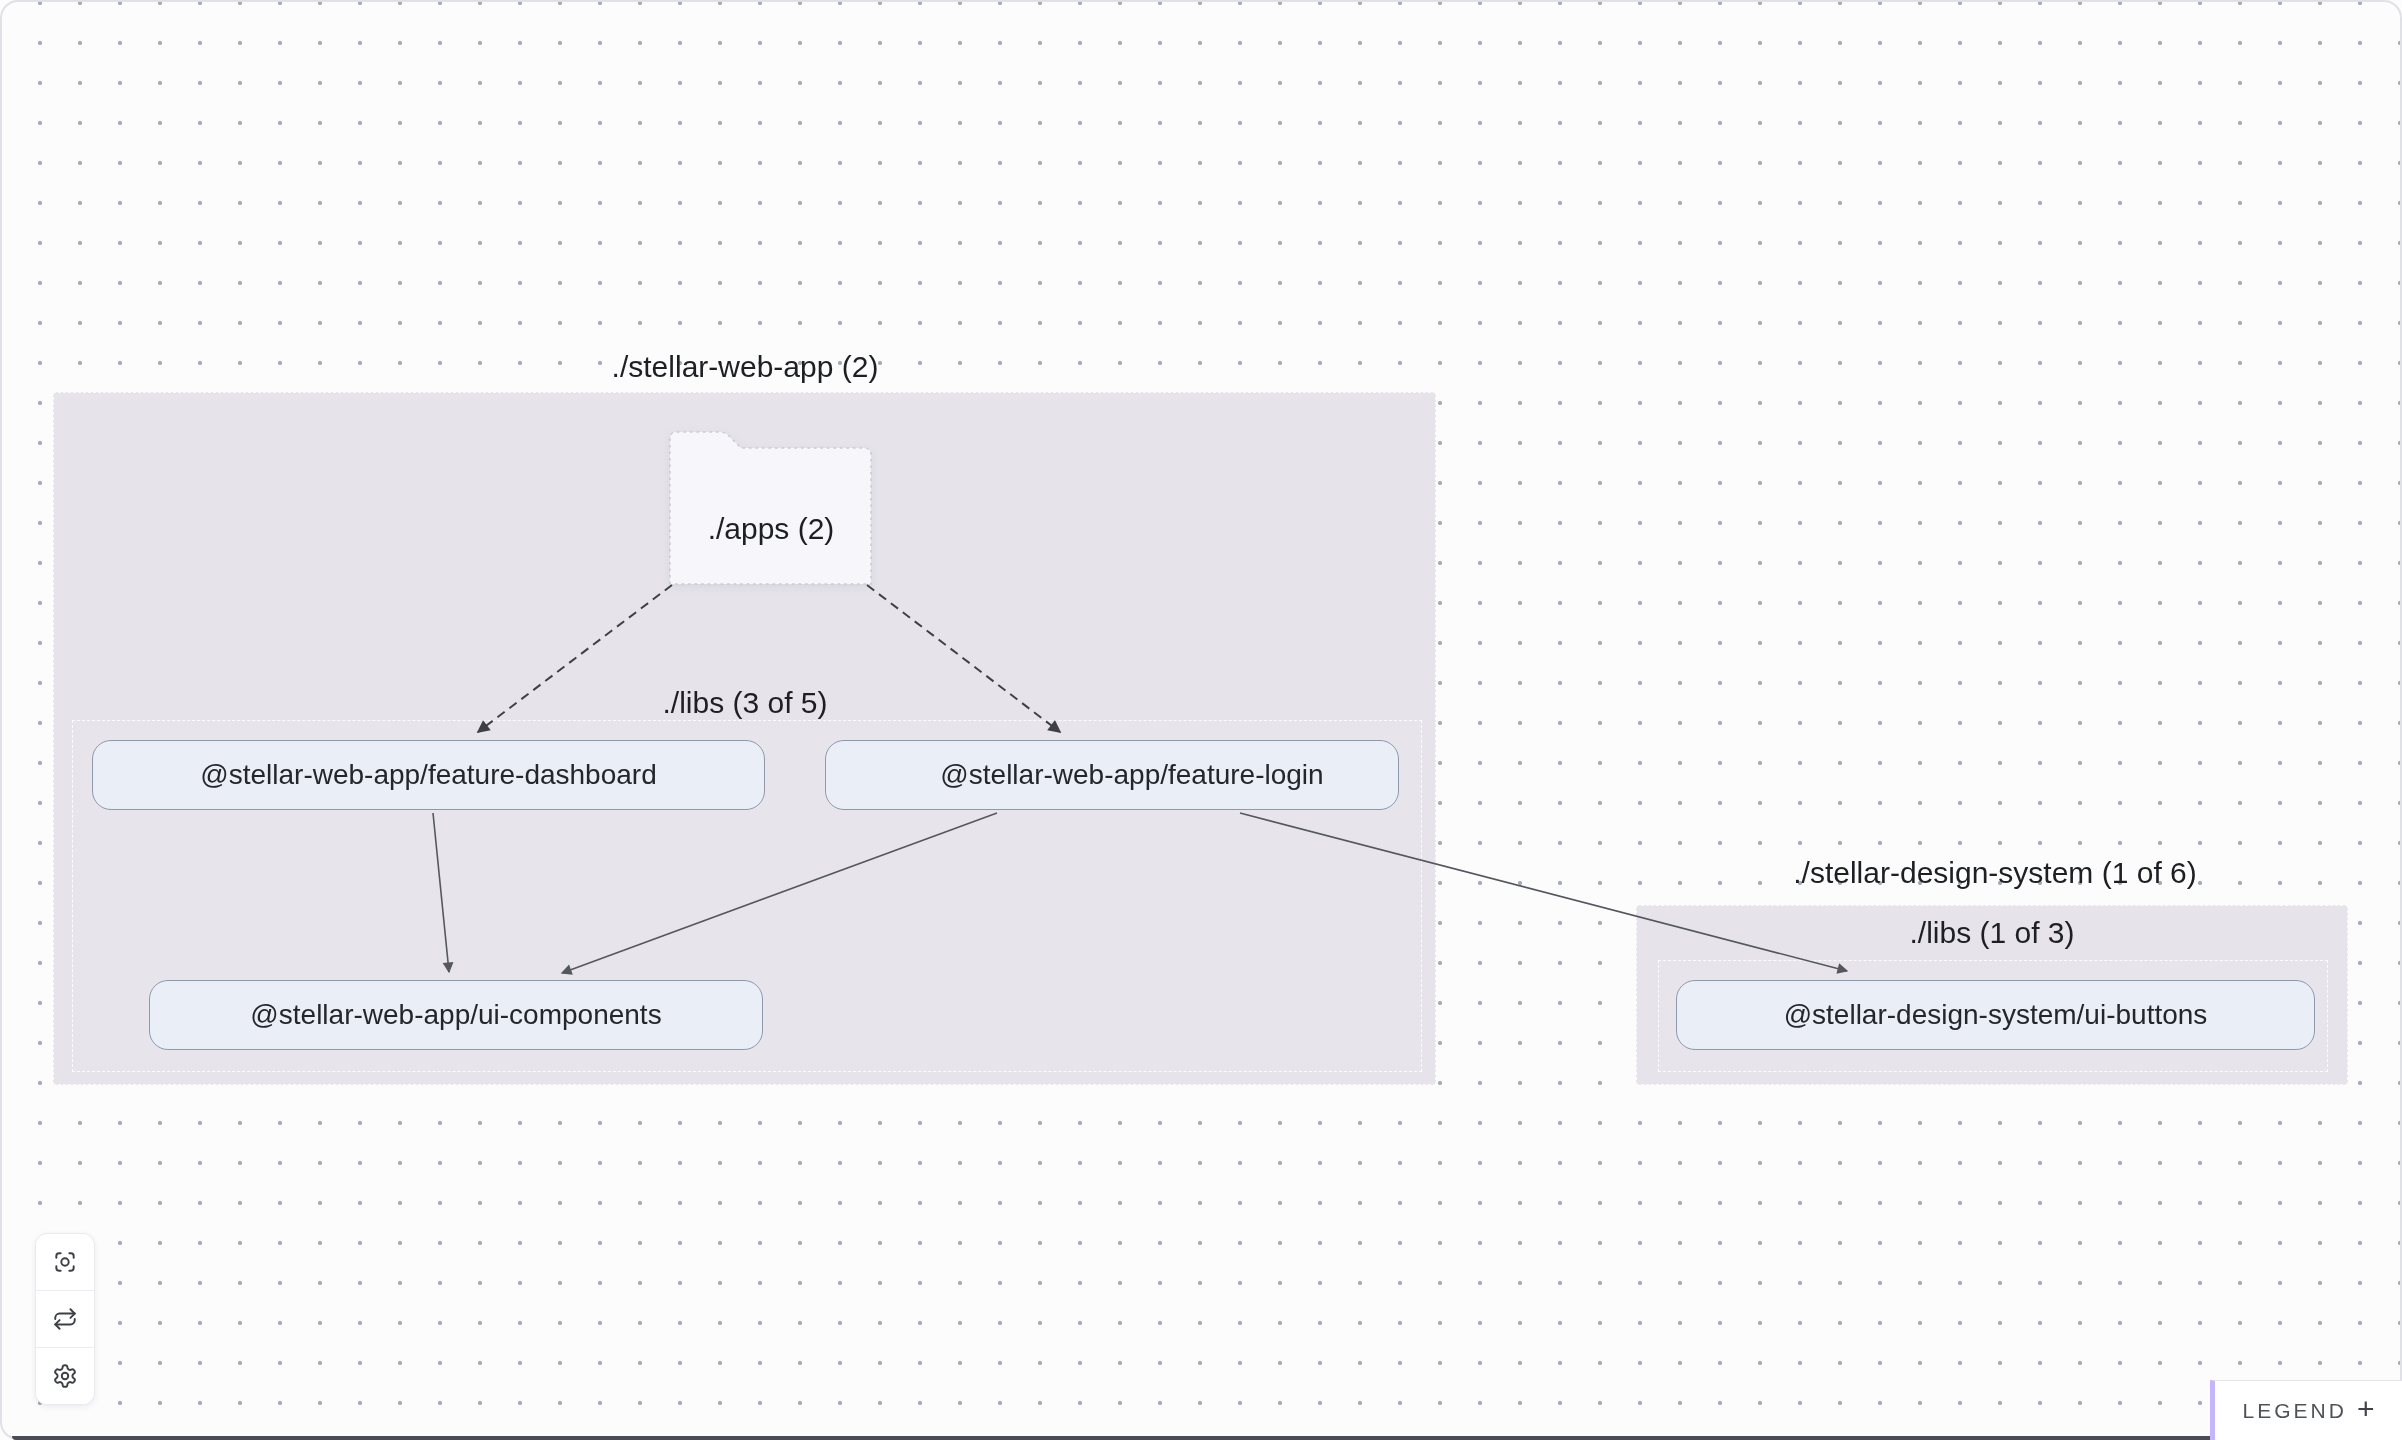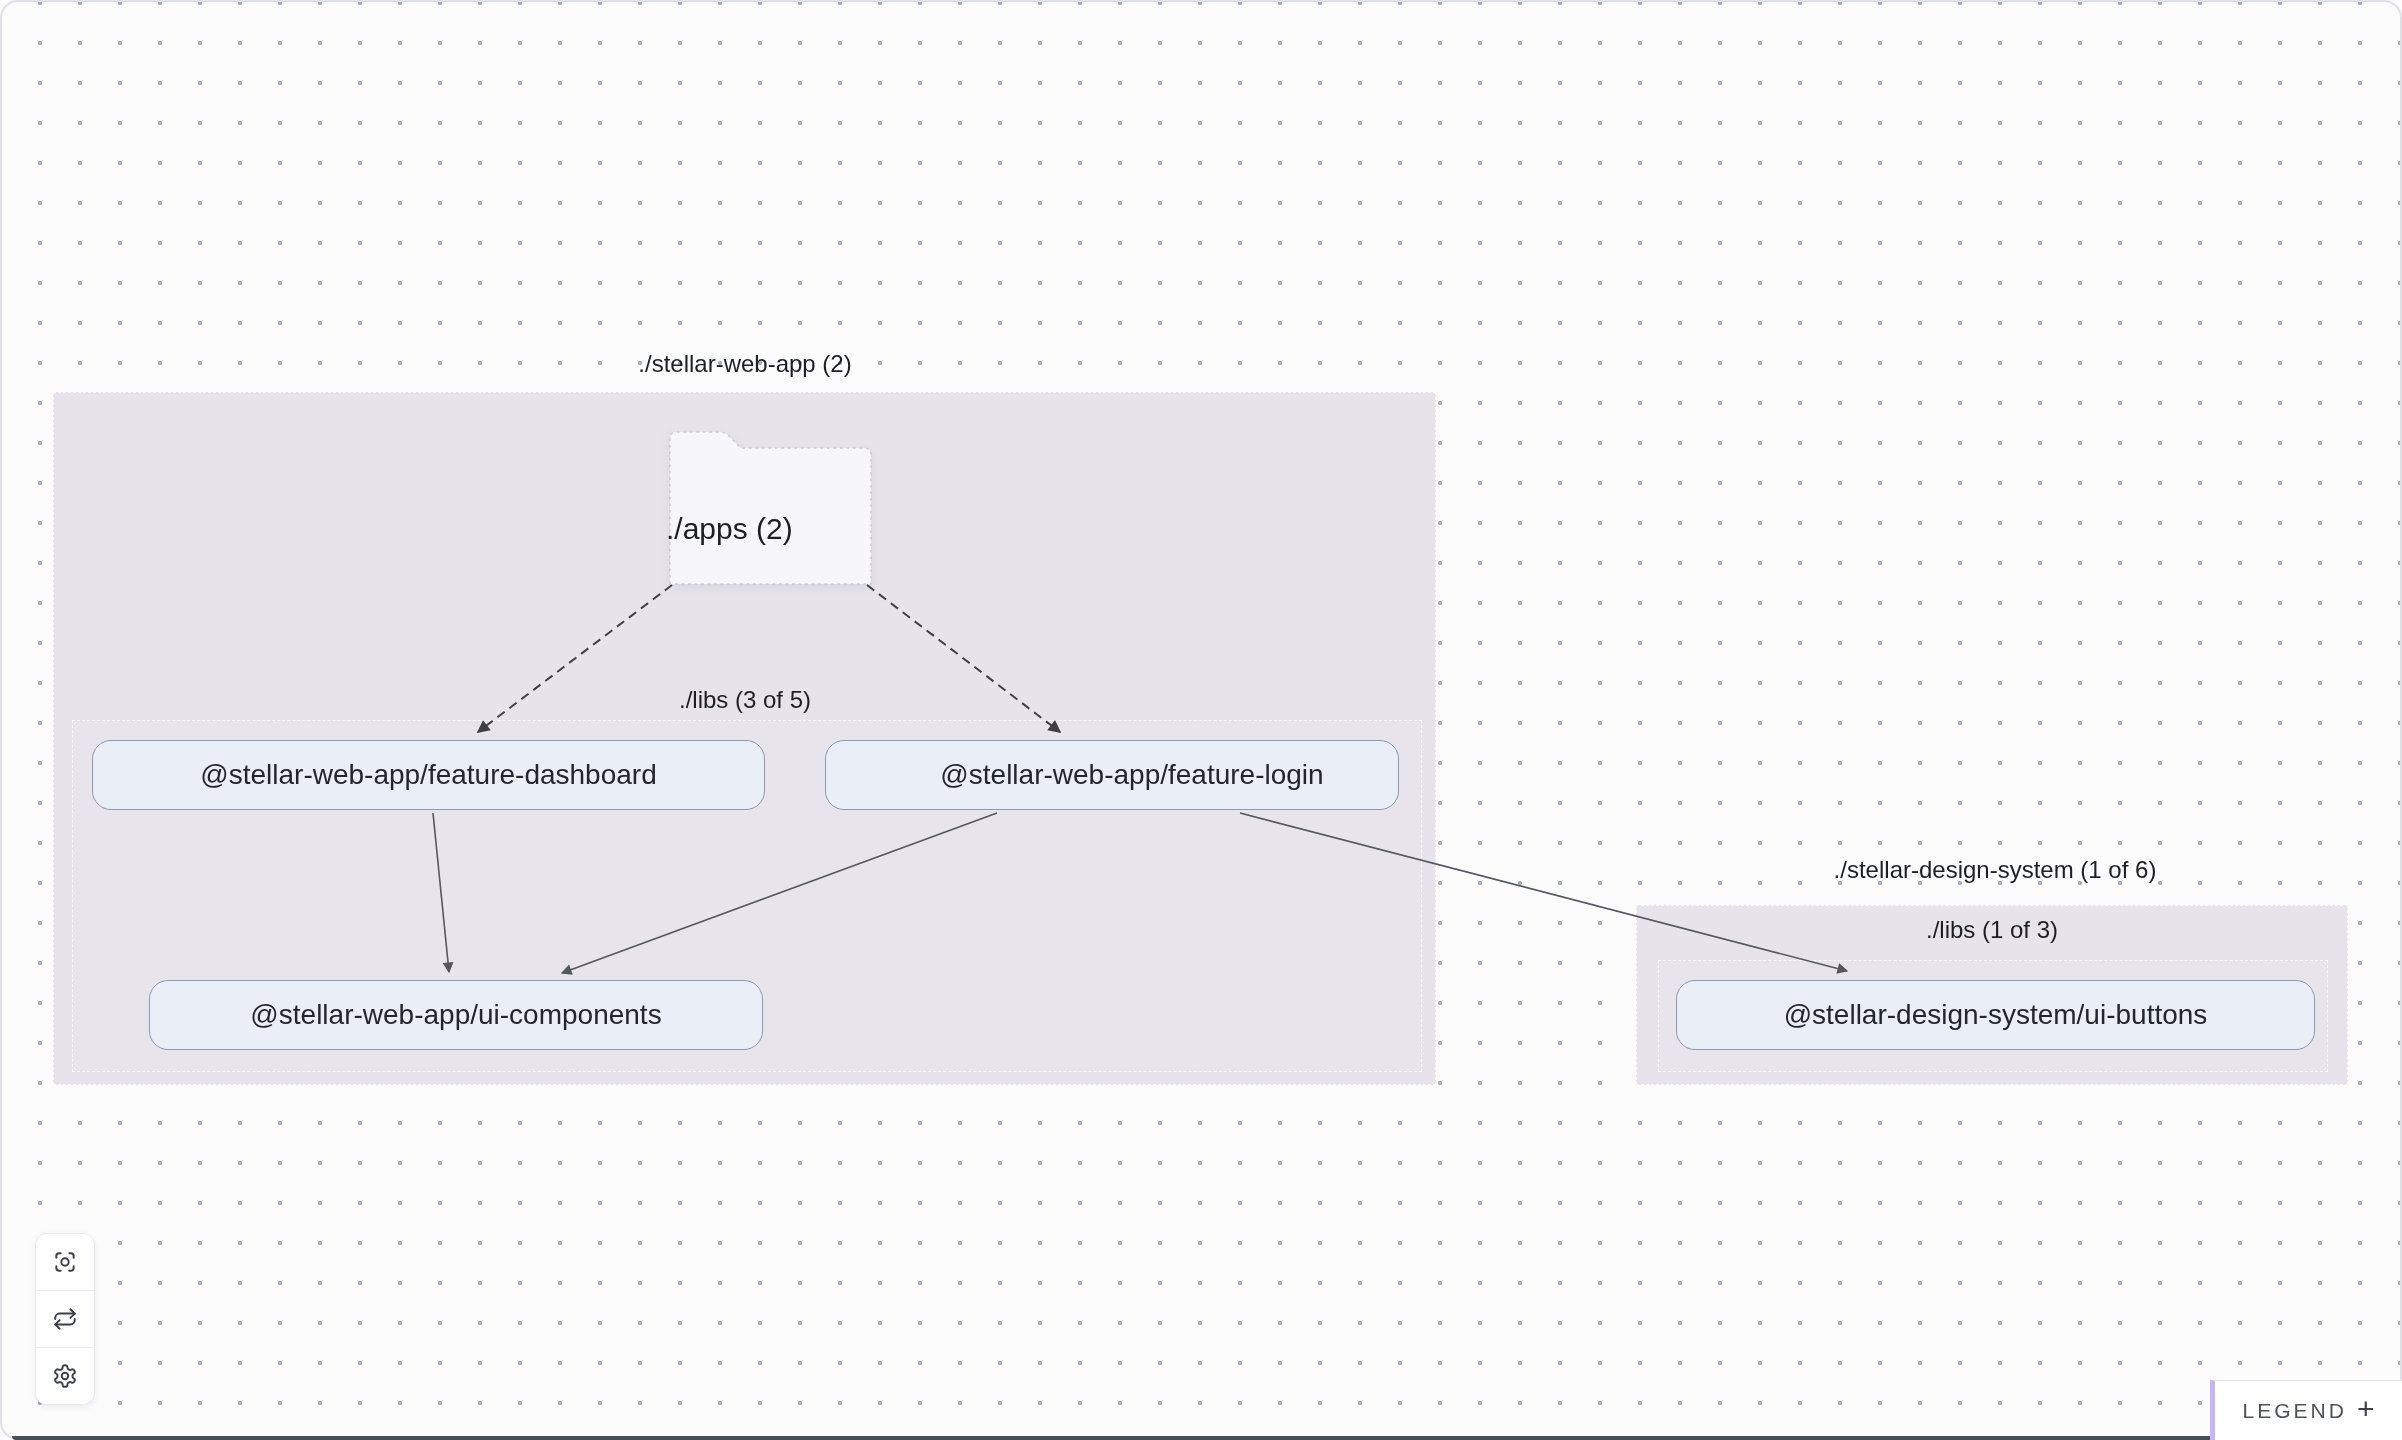--- a/index.html
+++ b/index.html
@@ -22,33 +22,33 @@
   
   .group{position:absolute;background:#E6E4EA;border:1px dashed rgba(255,255,255,0.85);z-index:1;}
   .g1{left:53px;top:392px;width:1383px;height:693px;}
   .g2{left:1636px;top:905px;width:712px;height:180px;}
   .subgroup{position:absolute;border:1px dashed rgba(255,255,255,0.9);background:rgba(255,255,255,0.07);z-index:2;}
   .sg1{left:72px;top:720px;width:1350px;height:352px;}
   .sg2{left:1658px;top:960px;width:670px;height:112px;}
 
   
   .glabel{position:absolute;transform:translateX(-50%);white-space:nowrap;
-    font-size:24px;color:#1D1F23;z-index:3;}
+    font-size:30px;color:#1D1F23;z-index:3;}
   .l1{left:745px;top:350px;}
   .l2{left:745px;top:686px;}
   .l3{left:1995px;top:856px;}
   .l4{left:1992px;top:916px;}
 
   
   .edges{position:absolute;inset:0;z-index:4;pointer-events:none;}
 
   
   .folder{position:absolute;left:666px;top:428px;width:210px;height:162px;z-index:5;}
   .folder svg{position:absolute;inset:0;filter:drop-shadow(0 3px 4px rgba(90,80,130,0.10));}
-  .folder-label{position:absolute;left:0;top:84px;width:210px;
+  .folder-label{position:absolute;left:0;top:84px;width:210px;text-align:center;
     font-size:30px;color:#1D1F23;}
 
   
   .node{position:absolute;height:70px;border:1.5px solid #8E99AC;border-radius:19px;
     background:#EAEEF6;display:flex;align-items:center;justify-content:center;
     font-size:28px;color:#24262B;white-space:nowrap;z-index:5;}
   .n1{left:92px;top:740px;width:673px;}
   .n2{left:825px;top:740px;width:574px;padding-left:40px;}
   .n3{left:149px;top:980px;width:614px;}
   .n4{left:1676px;top:980px;width:639px;text-align:right;}

